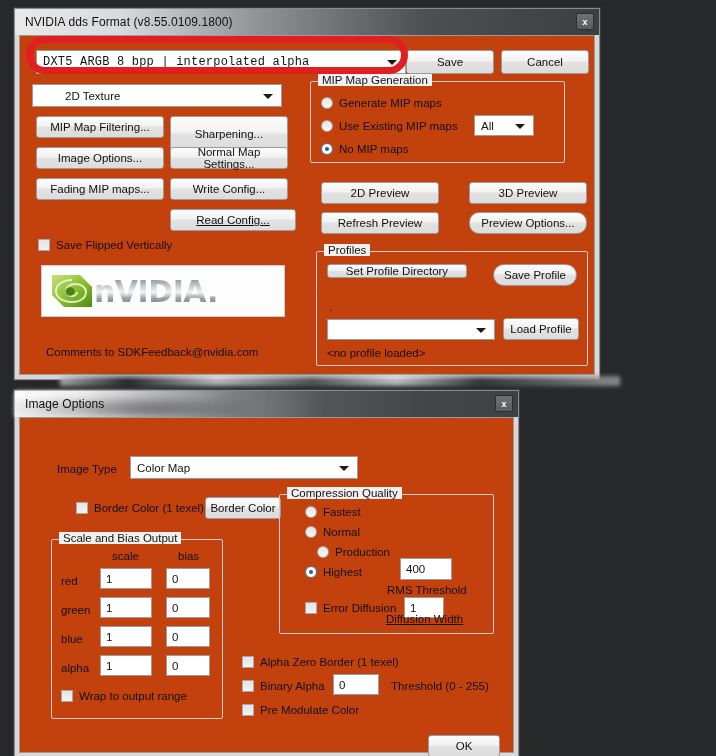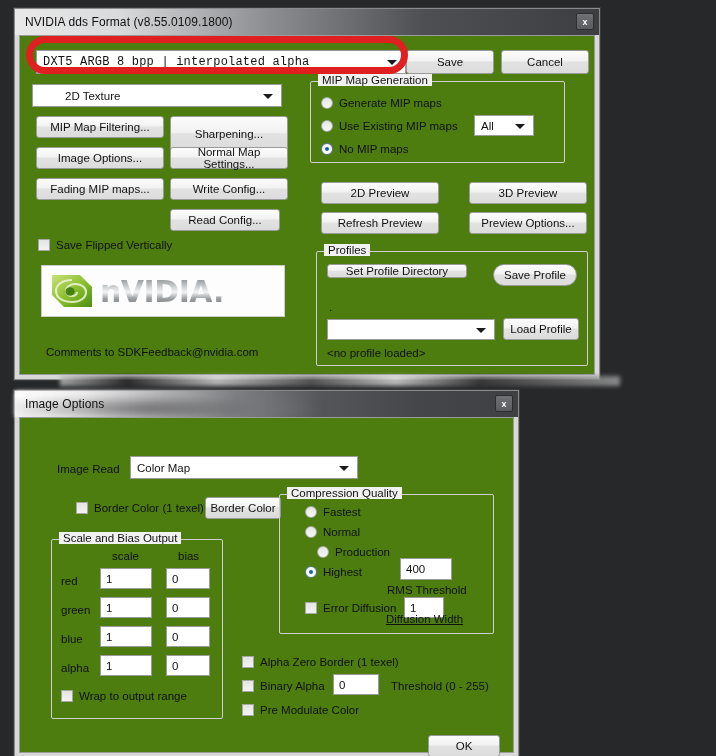--- a/index.html
+++ b/index.html
@@ -48,21 +48,21 @@
     border: 1px solid #2c2e30;
     border-radius: 2px;
     display: flex; align-items: center; justify-content: center;
     color: #fff; font-size: 9px; font-weight: bold;
     font-family: "Liberation Sans", sans-serif;
     cursor: pointer;
   }
   .client {
     position: absolute;
     left: 4px; right: 4px; top: 26px; bottom: 4px;
-    background: #4d7c0f;
+    background: #c2410c;
     border: 1px solid #9b9b9b;
   }
 
   
   .btn {
     background: linear-gradient(to bottom, #fcfcfc 0%, #f2f2f2 45%, #e2e2e2 50%, #dcdcdc 100%);
     border: 1px solid #9a9a9a;
     border-radius: 3px;
     font-size: 11.5px;
     color: #111;
@@ -154,21 +154,20 @@
     border: 1px solid #cdcdcd;
     display: flex; align-items: center;
     overflow: hidden;
   }
   .logo-eye { width: 44px; height: 36px; margin-left: 8px; flex: none; }
   .logo-word {
     font-family: "DejaVu Sans", sans-serif;
     font-weight: bold;
     font-size: 30px;
     letter-spacing: -0.5px;
-    margin-left: 6px;
     background: linear-gradient(to bottom, #6f7276 0%, #c9ccce 35%, #f2f3f4 52%, #9ea1a4 70%, #6c6f72 100%);
     -webkit-background-clip: text;
     background-clip: text;
     color: transparent;
     -webkit-text-fill-color: transparent;
   }
 
   
   .annot-oval {
     position: absolute;
@@ -230,21 +229,21 @@
         <span>2D Texture</span>
         <span class="arrow"></span>
       </div>
 
       <div class="btn" style="left:16px; top:80px; width:128px; height:22px;">MIP Map Filtering...</div>
       <div class="btn" style="left:150px; top:80px; width:118px; height:36px;">Sharpening...</div>
       <div class="btn" style="left:150px; top:111px; width:118px; height:22px;">Normal Map Settings...</div>
       <div class="btn" style="left:16px; top:111px; width:128px; height:22px;">Image Options...</div>
       <div class="btn" style="left:16px; top:142px; width:128px; height:22px;">Fading MIP maps...</div>
       <div class="btn" style="left:150px; top:142px; width:118px; height:22px;">Write Config...</div>
-      <div class="btn" style="left:150px; top:173px; width:110px; height:22px;">Read Config...</div>
+      <div class="btn" style="left:150px; top:173px; width:126px; height:22px;text-decoration:underline;">Read Config...</div>
 
       <div class="checkbox" style="left:18px; top:203px;">
         <span class="box"></span>
         <span>Save Flipped Vertically</span>
       </div>
 
       <div class="logo-box" style="left:21px; top:229px; width:244px; height:52px;">
         <svg class="logo-eye" viewBox="0 0 44 36">
           <defs>
             <linearGradient id="gLight" x1="0" y1="0" x2="1" y2="1">
@@ -281,21 +280,21 @@
         </div>
         <div class="combo" style="left:163px; top:33px; width:60px; height:21px;">
           <span>All</span>
           <span class="arrow"></span>
         </div>
       </div>
 
       <div class="btn" style="left:301px; top:146px; width:118px; height:22px;">2D Preview</div>
       <div class="btn" style="left:449px; top:146px; width:118px; height:22px;">3D Preview</div>
       <div class="btn" style="left:301px; top:176px; width:118px; height:22px;">Refresh Preview</div>
-      <div class="btn" style="left:449px; top:176px; width:118px; height:22px;">Preview Options...</div>
+      <div class="btn" style="left:449px; top:176px; width:118px; height:22px;border-radius:10px;">Preview Options...</div>
 
       <div class="group" style="left:296px; top:215px; width:272px; height:115px;">
         <span class="legend">Profiles</span>
         <div class="btn" style="left:10px; top:12px; width:140px; height:14px;">Set Profile Directory</div>
         <div class="btn" style="left:176px; top:12px; width:84px; height:22px;border-radius:11px;">Save Profile</div>
         <div class="label" style="left:12px; top:49px;">.</div>
         <div class="combo" style="left:10px; top:67px; width:168px; height:21px;">
           <span></span>
           <span class="arrow"></span>
         </div>
@@ -313,21 +312,21 @@
   <div class="window" style="left:14px; top:390px; width:505px; height:368px;">
     <div class="titlebar options-tb">
       <div class="tb-smudge"></div>
       <div class="tb-smudge dark-blob"></div>
       <span class="title-text" style="position:relative; z-index:3;">Image Options</span>
       <div class="close-btn" style="z-index:3;">x</div>
     </div>
 
     <div class="client">
 
-      <div class="label" style="left:37px; top:45px;">Image Read</div>
+      <div class="label" style="left:37px; top:45px;">Image Type</div>
       <div class="combo" style="left:110px; top:38px; width:228px; height:23px;">
         <span>Color Map</span>
         <span class="arrow"></span>
       </div>
 
       <div class="checkbox" style="left:56px; top:84px;">
         <span class="box"></span>
         <span>Border Color (1 texel)</span>
       </div>
       <div class="btn" style="left:185px; top:79px; width:76px; height:22px;">Border Color</div>

